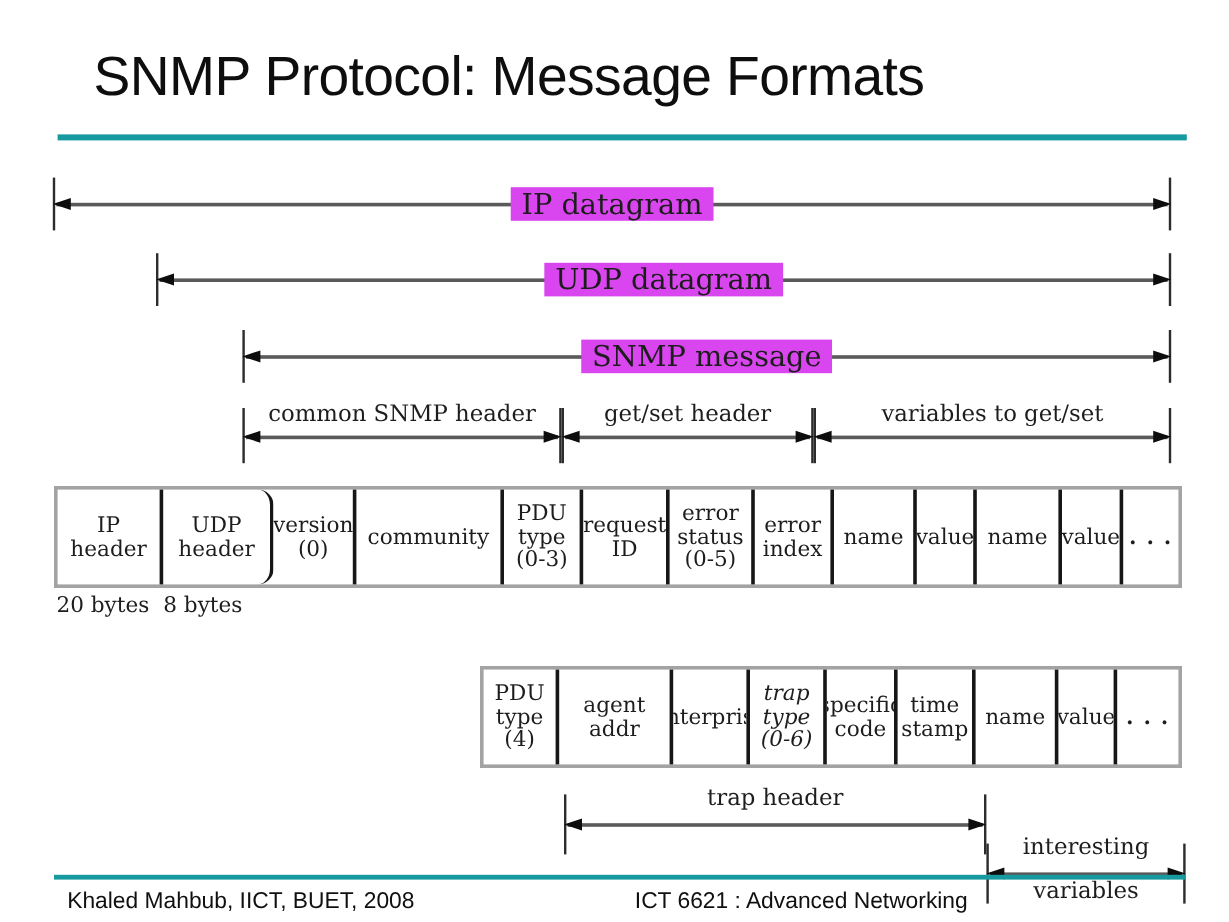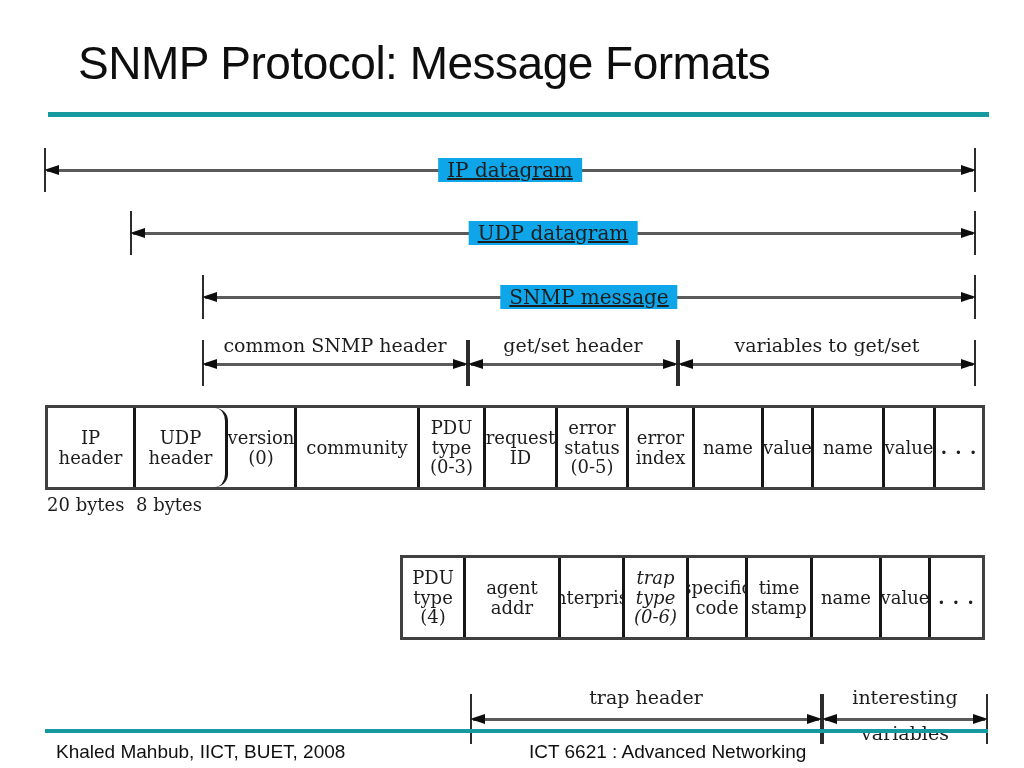--- a/index.html
+++ b/index.html
@@ -37,49 +37,49 @@
   .tick{position:absolute;width:2px;background:#2c2c2c;}
   .tick.l{left:0;} .tick.r{right:0;}
 
   
   .arrow.span{height:44px;}
   .arrow.span .shaft{top:21px;}
   .arrow.span .ah{top:17px;}
   .arrow.span .tick{top:0;height:44px;}
   .lbl-inline{
     position:absolute;left:50%;top:50%;transform:translate(-50%,-50%);
-    background:#0ea5e9;padding:0 9px;font-size:20px;white-space:nowrap;text-decoration:underline;
+    background:#d946ef;padding:0 9px;font-size:24px;white-space:nowrap;
   }
   #a-ip{left:44px;top:148px;width:932px;}
   #a-udp{left:130px;top:211px;width:846px;}
   #a-snmp{left:202px;top:275px;width:774px;}
 
   
   .arrow.sect{top:334px;height:52px;}
   .arrow.sect .shaft{top:29px;}
   .arrow.sect .ah{top:25px;}
   .arrow.sect .tick{top:6px;height:46px;}
   .lbl-above{position:absolute;left:50%;top:0;transform:translateX(-50%);font-size:19px;white-space:nowrap;}
   #a-common{left:202px;width:266px;}
   #a-getset{left:468px;width:210px;}
   #a-vars{left:678px;width:298px;}
 
   
-  .arrow.trap{top:686px;height:58px;}
+  .arrow.trap{top:654px;height:58px;}
   .arrow.trap .shaft{top:32px;}
   .arrow.trap .ah{top:28px;}
   .arrow.trap .tick{top:8px;height:50px;}
   .lbl-below{position:absolute;left:50%;top:36px;transform:translateX(-50%);font-size:19px;white-space:nowrap;}
   #a-trap{left:470px;width:352px;}
-  #a-intvars{left:822px;width:166px;}
+  #a-intvars{left:822px;width:166px;margin-top:41px;}
 
   
   .ftable{
     position:absolute;display:flex;
-    border:3px solid #404040;box-sizing:border-box;background:#fff;
+    border:3px solid #a3a3a3;box-sizing:border-box;background:#fff;
   }
   .ftable .cell{
     border-right:3px solid #161616;box-sizing:border-box;
     display:flex;align-items:center;justify-content:center;
     text-align:center;font-size:18px;line-height:1.08;
     white-space:pre-line;overflow:hidden;
   }
   .ftable .cell:last-child{border-right:none;flex:1;}
   .dots{font-weight:bold;font-size:21px;letter-spacing:1px;}
 

